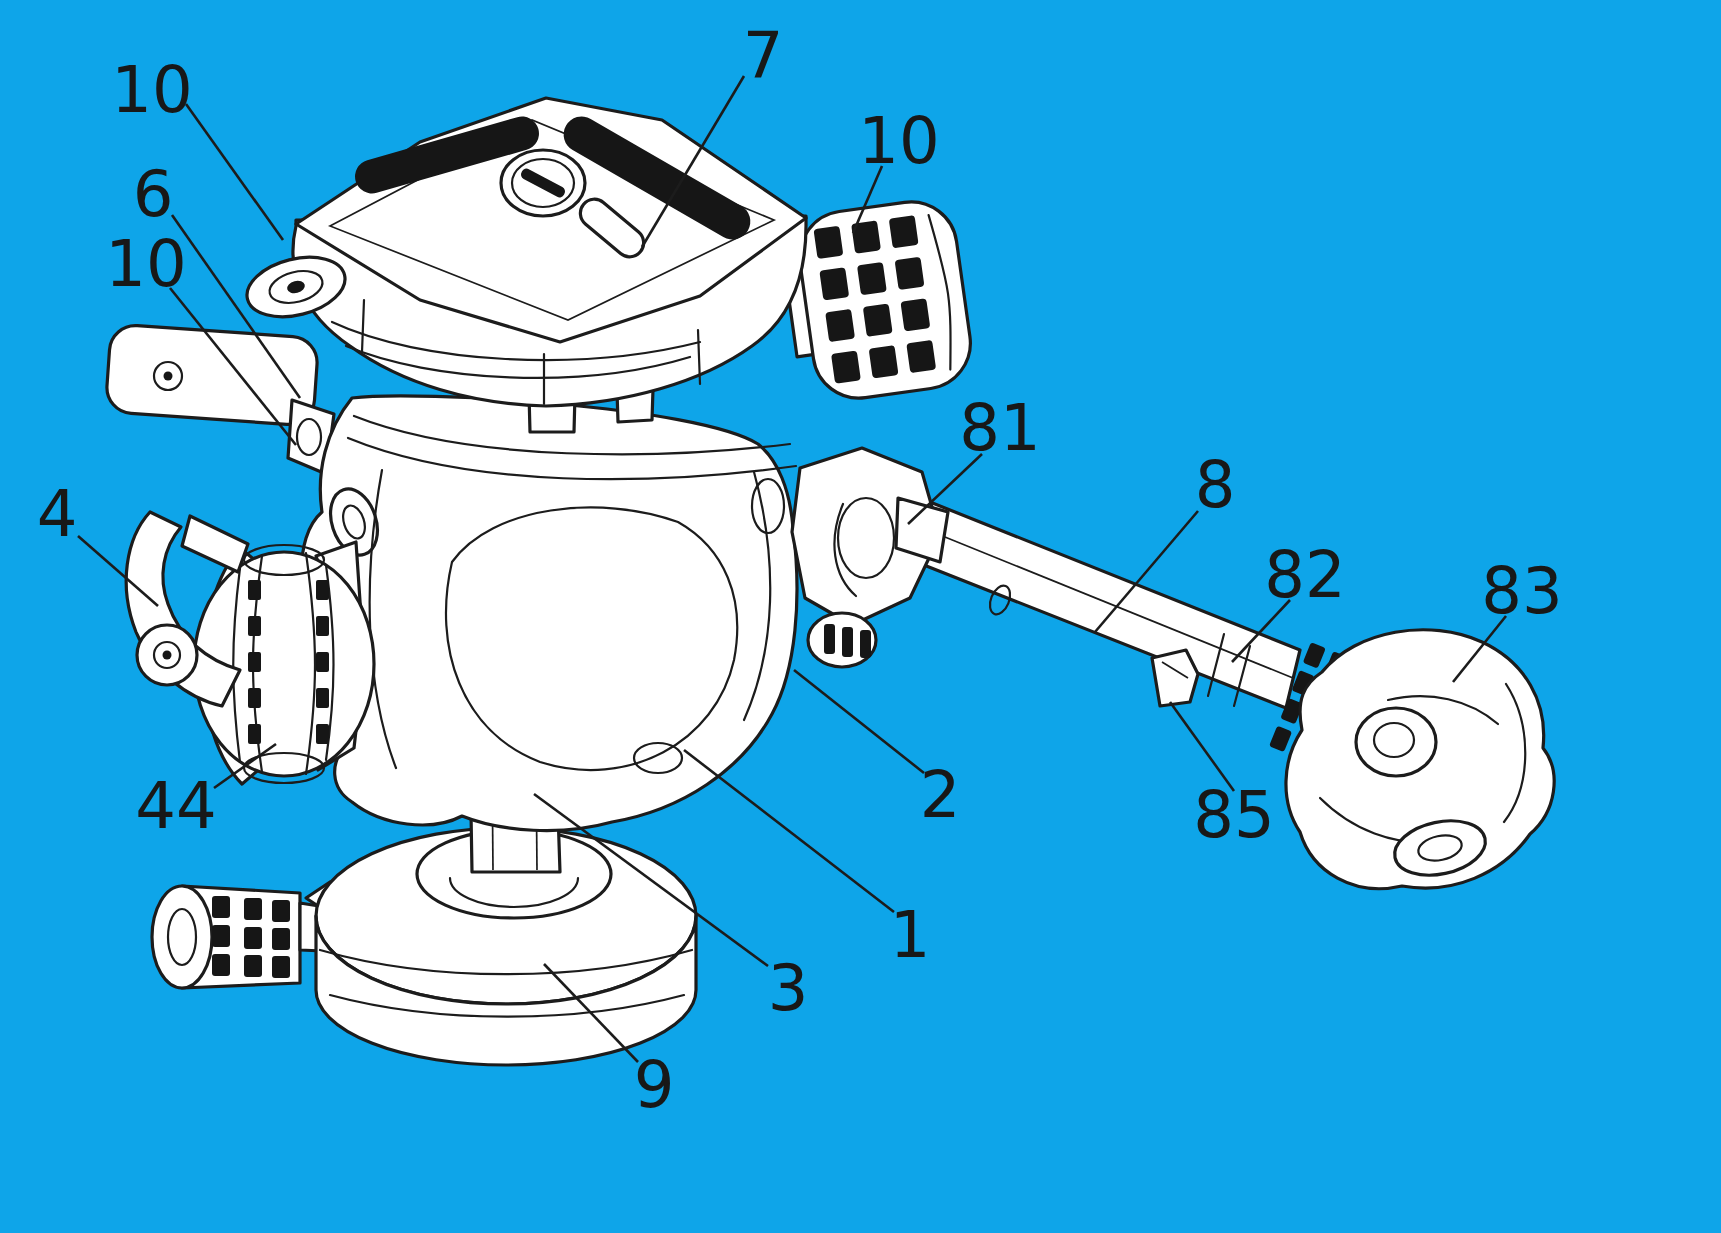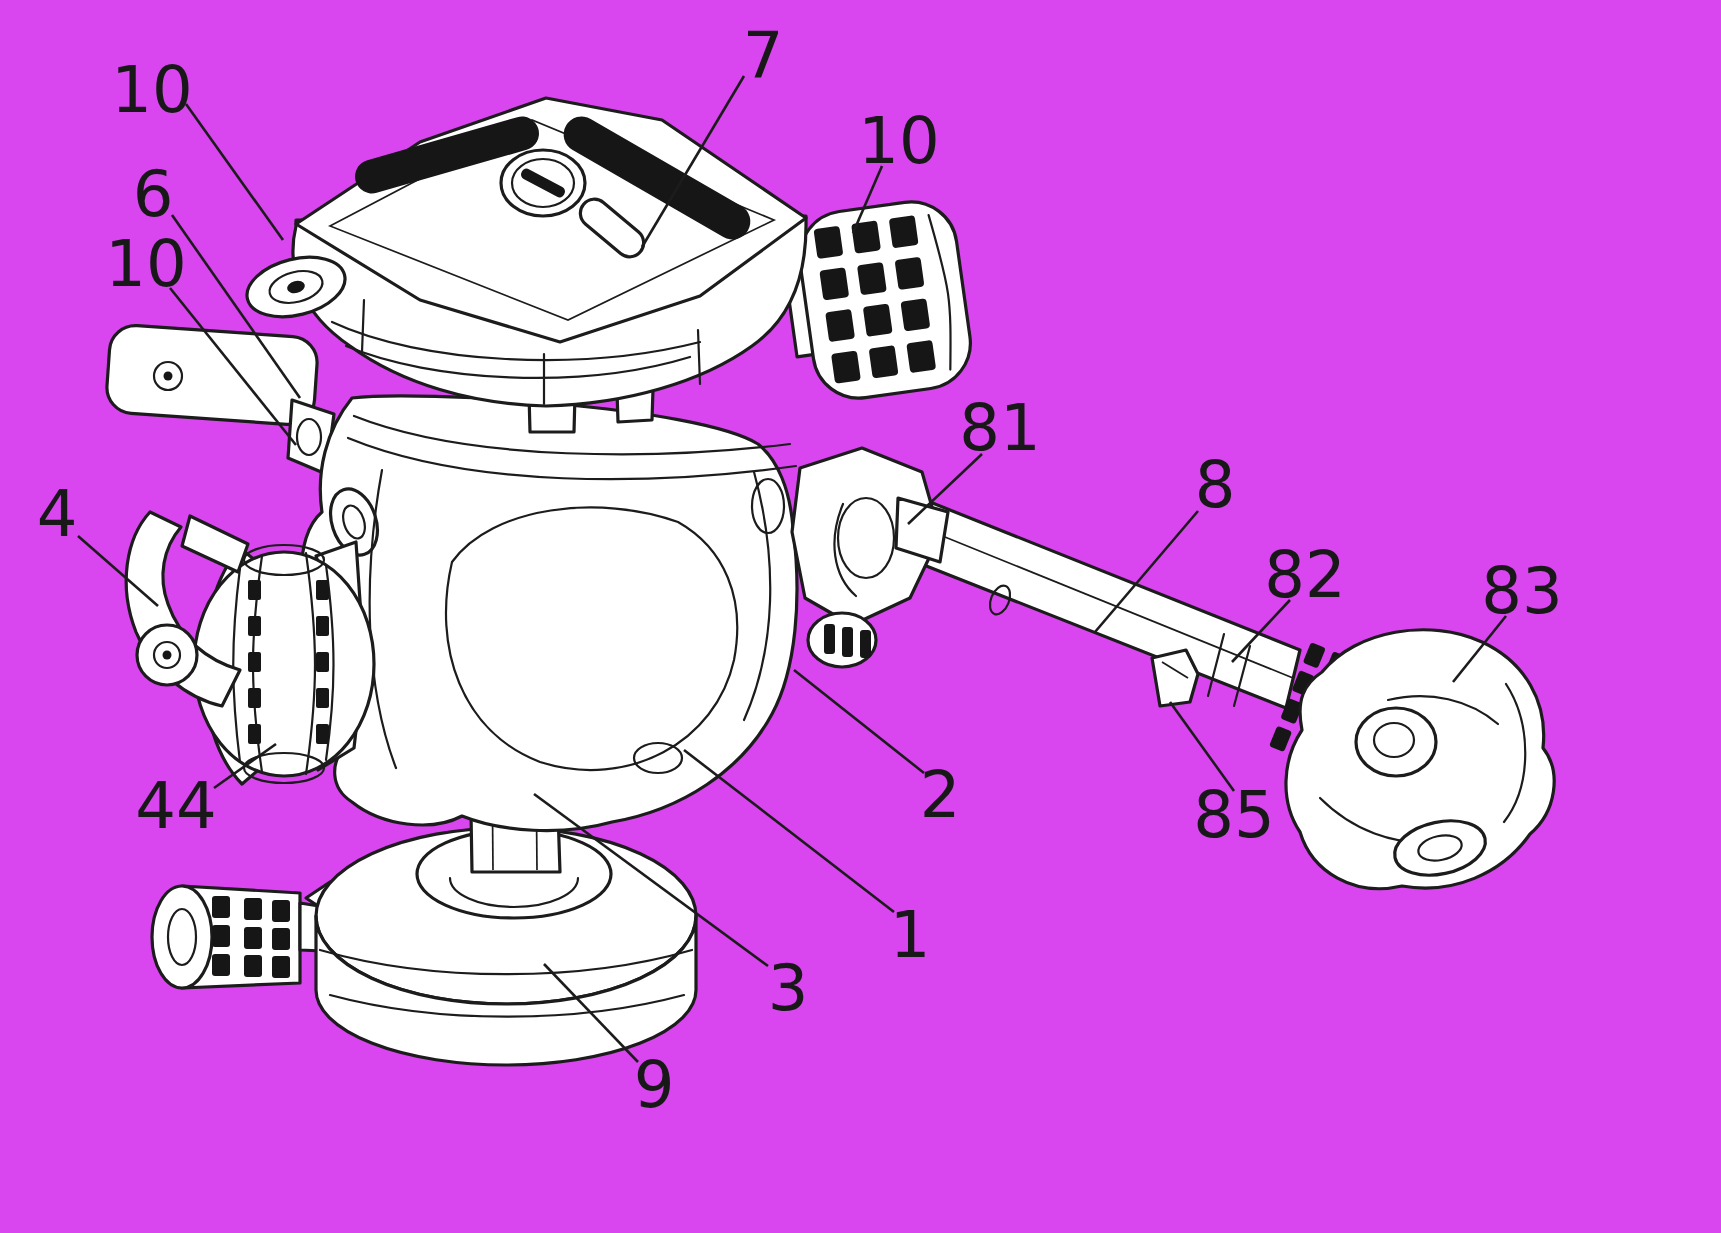--- a/index.html
+++ b/index.html
@@ -1,16 +1,16 @@
 <!DOCTYPE html>
 <html><head>
 <meta charset="utf-8">
 <style>
   html,body { margin:0; padding:0; background:#ffffff; }
-  .figure-wrap { position:relative; width:1721px; height:1233px; background:#d946ef; overflow:hidden; }
+  .figure-wrap { position:relative; width:1721px; height:1233px; background:#0ea5e9; overflow:hidden; }
   svg { display:block; }
   .o  { fill:#ffffff; stroke:#1c1c1c; stroke-width:3.2; stroke-linejoin:round; stroke-linecap:round; }
   .l  { fill:none;    stroke:#1c1c1c; stroke-width:2.2; stroke-linejoin:round; stroke-linecap:round; }
   .t  { fill:none;    stroke:#1c1c1c; stroke-width:1.7; }
   .d  { fill:#161616; stroke:none; }
   .leader { stroke:#1c1c1c; stroke-width:2.6; fill:none; }
   .ref { font-family:"DejaVu Sans", sans-serif; font-size:64px; font-weight:400; fill:#181818; text-anchor:middle; }
 </style>
 </head>
 <body>

